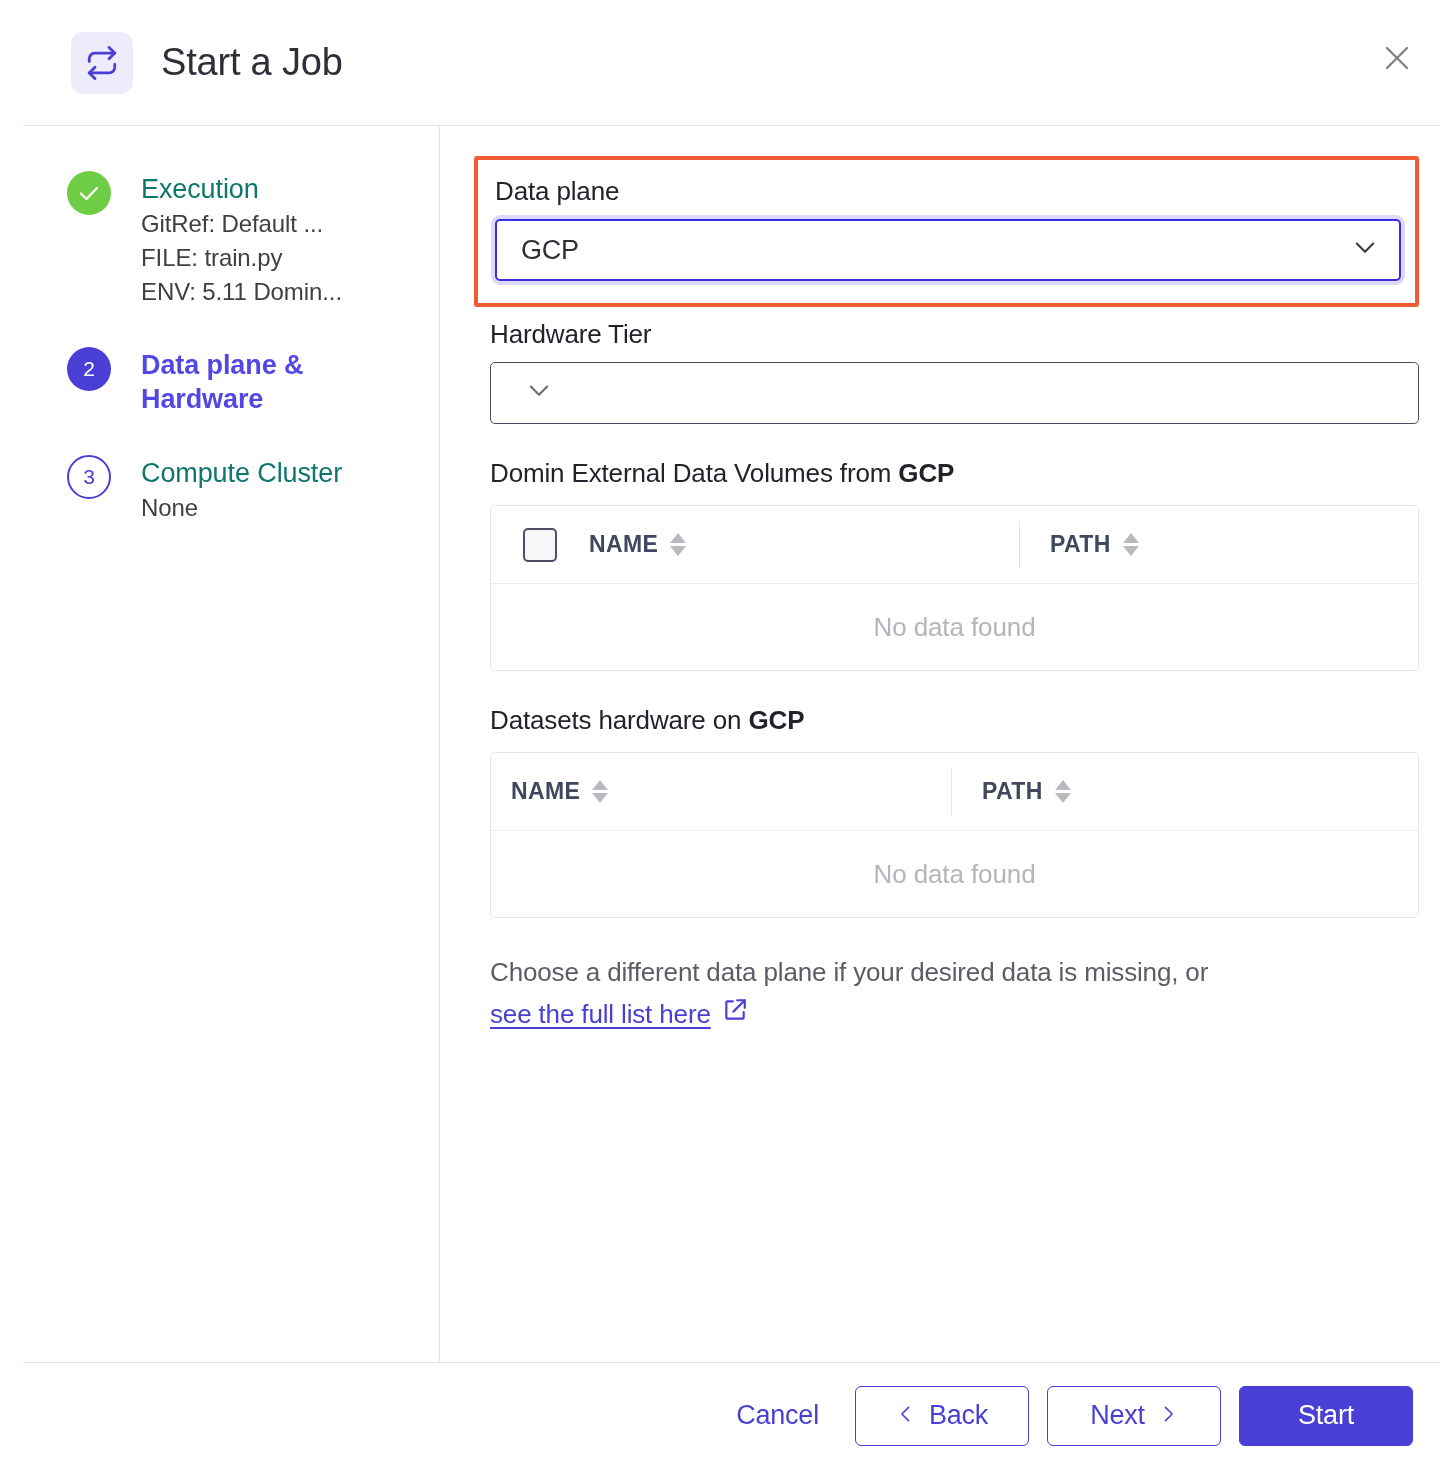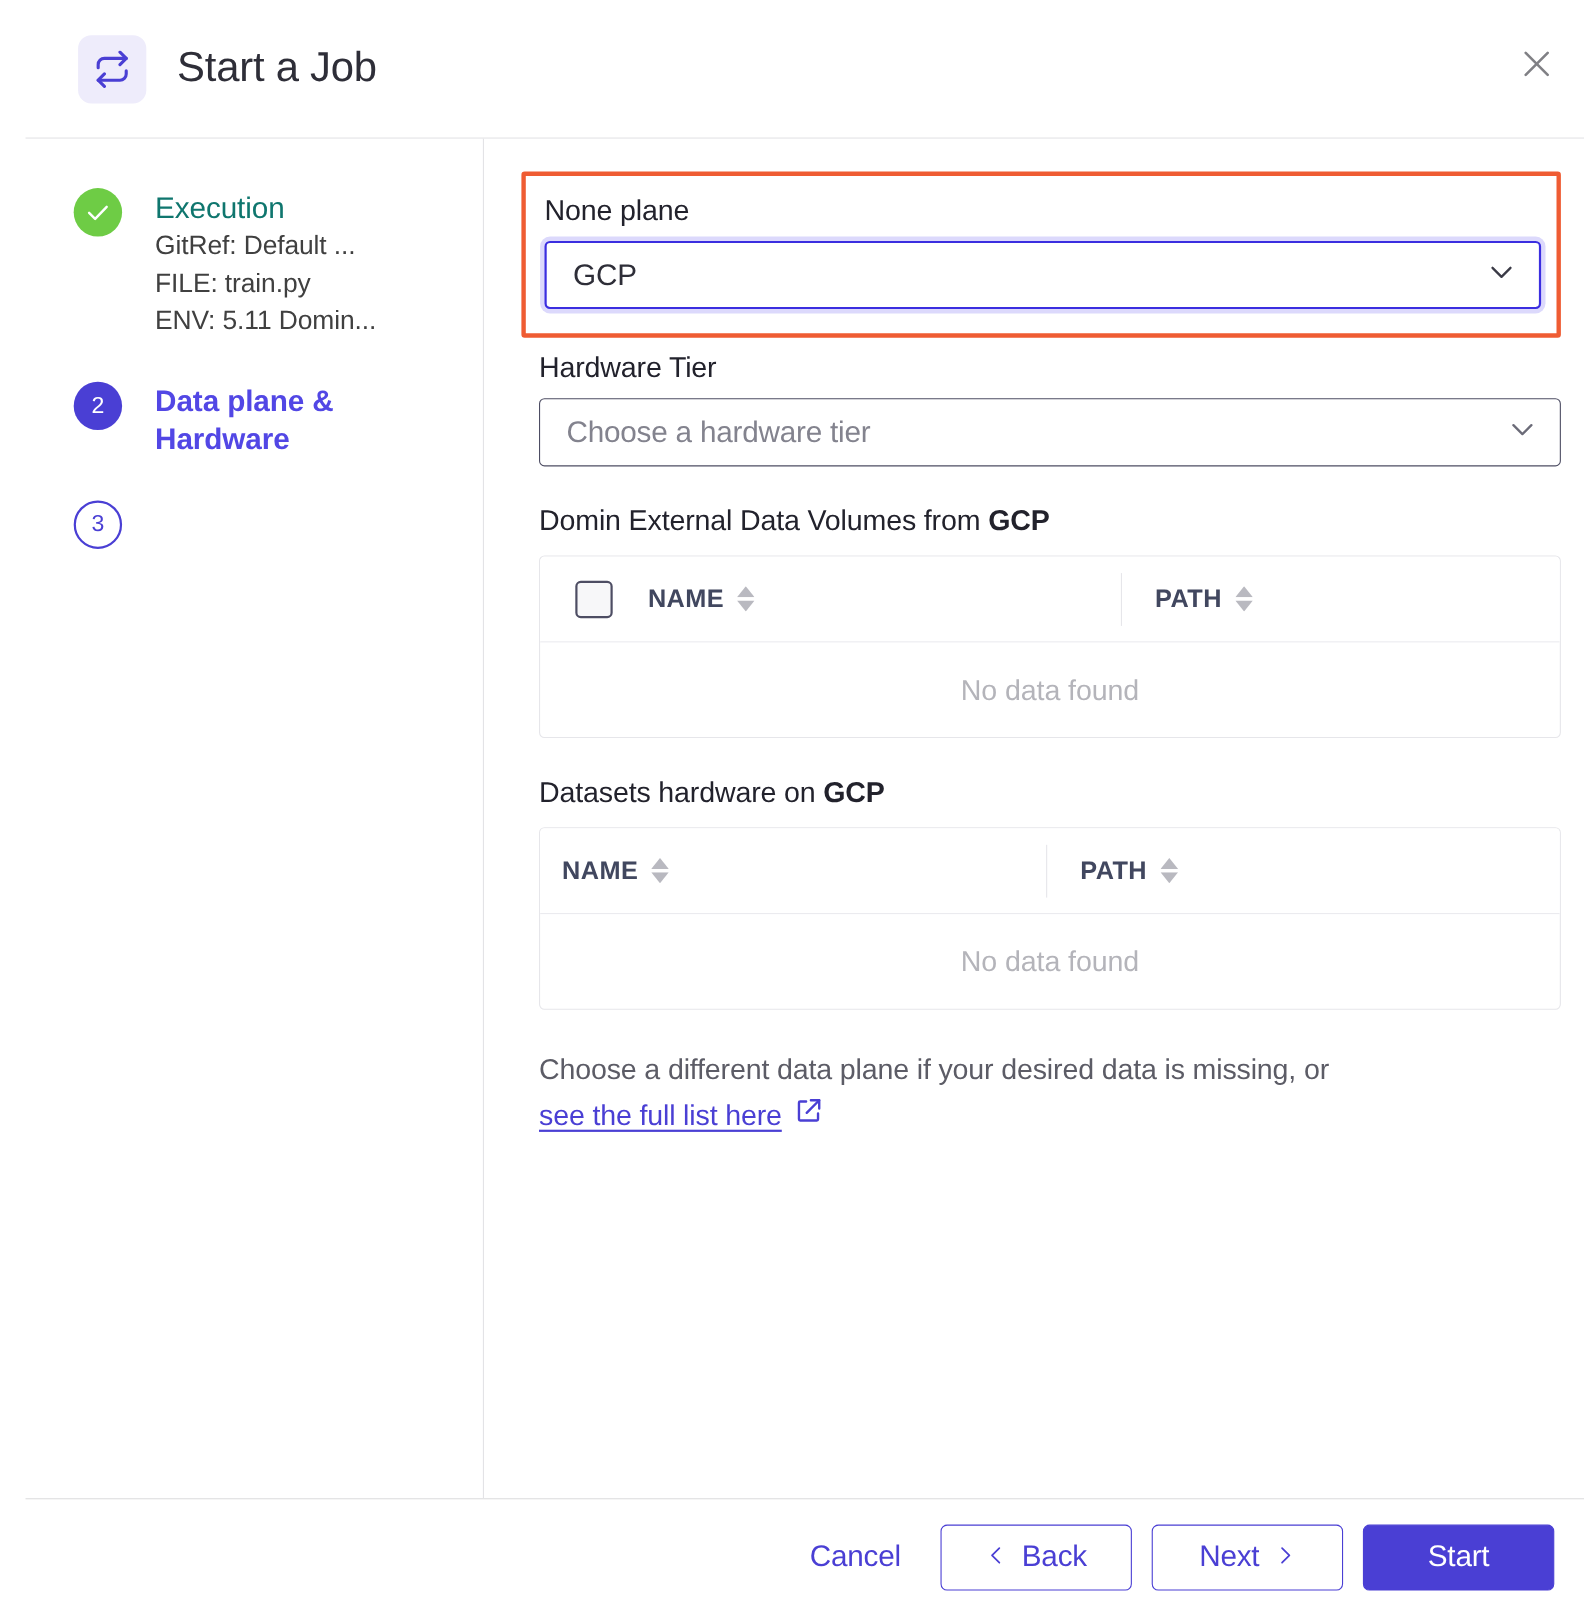--- a/index.html
+++ b/index.html
@@ -331,42 +331,45 @@
 
       <div class="step">
         <div class="step-badge badge-current">2</div>
         <div class="step-text">
           <div class="step-title bold">Data plane &amp; Hardware</div>
         </div>
       </div>
 
       <div class="step">
         <div class="step-badge badge-todo">3</div>
+        <div class="step-text">
+          <div class="step-title">Compute Cluster</div>
+          <div class="step-sub">None</div>
+        </div>
       </div>
 
     </div>
 
     <div class="main">
 
       <div class="annotate">
-        <div class="field-label">None plane</div>
+        <div class="field-label">Data plane</div>
         <div class="select focused">
           <span class="value">GCP</span>
           <span class="chev">
             <svg width="28" height="28" viewBox="0 0 24 24" fill="none" stroke="#3a3a46" stroke-width="1.8" stroke-linecap="round" stroke-linejoin="round">
               <polyline points="5 9 12 16 19 9"></polyline>
             </svg>
           </span>
         </div>
       </div>
 
       <div class="field-block">
         <div class="field-label">Hardware Tier</div>
         <div class="select">
-          <span class="value placeholder">Choose a hardware tier</span>
           <span class="chev">
             <svg width="28" height="28" viewBox="0 0 24 24" fill="none" stroke="#6b6b78" stroke-width="1.8" stroke-linecap="round" stroke-linejoin="round">
               <polyline points="5 9 12 16 19 9"></polyline>
             </svg>
           </span>
         </div>
       </div>
 
       <div class="section-title"><span>Domin External Data Volumes from </span><b>GCP</b></div>
       <div class="table">

